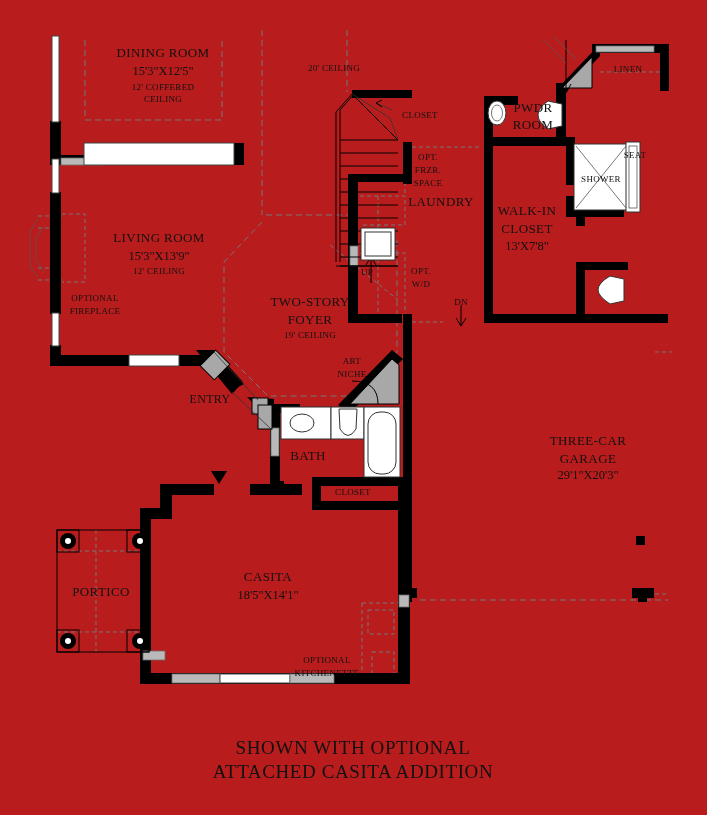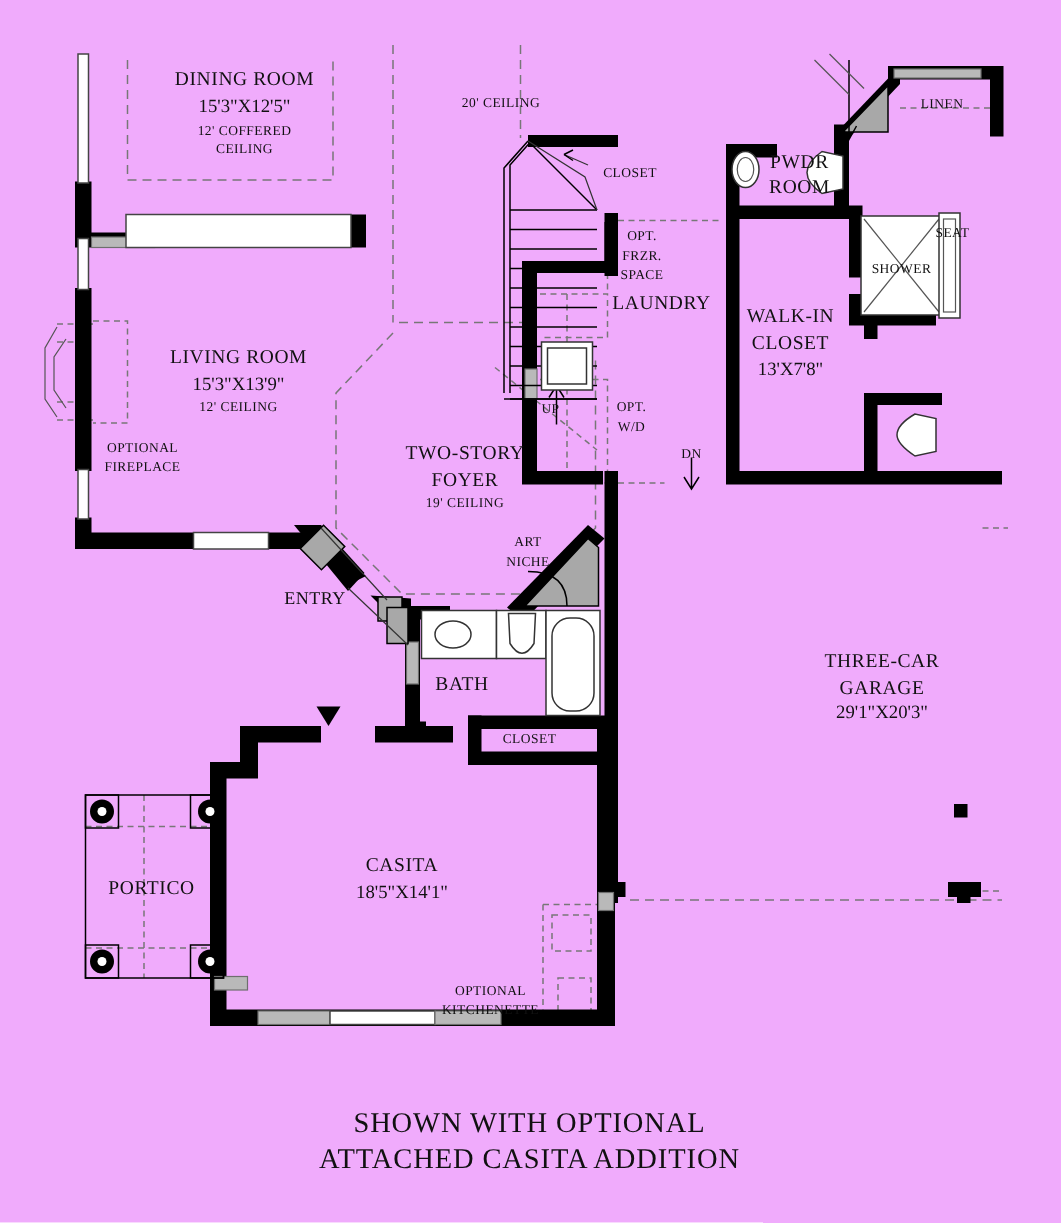--- a/index.html
+++ b/index.html
@@ -1,17 +1,17 @@
 <!DOCTYPE html>
 <html><head>
 <meta charset="utf-8">
 <style>
   html,body{margin:0;padding:0;background:#ffffff;}
   body{width:707px;height:815px;font-family:"Liberation Serif",serif;color:#000;}
-  #stage{position:relative;width:707px;height:815px;overflow:hidden;background:#f0abfc;}
+  #stage{position:relative;width:707px;height:815px;overflow:hidden;background:#b91c1c;}
   svg{display:block;}
   .lbl{font-family:"Liberation Serif",serif;fill:#111;text-anchor:middle;dominant-baseline:middle;}
   .room-name{font-size:13px;letter-spacing:.4px;}
   .room-dim{font-size:12.5px;}
   .room-sub{font-size:9px;letter-spacing:.3px;}
   .small{font-size:9px;letter-spacing:.3px;}
   .caption{font-size:19px;letter-spacing:.6px;}
   .wall{fill:#000;}
   .thin{fill:none;stroke:#000;stroke-width:1;}
   .thinner{fill:none;stroke:#555;stroke-width:.8;}

